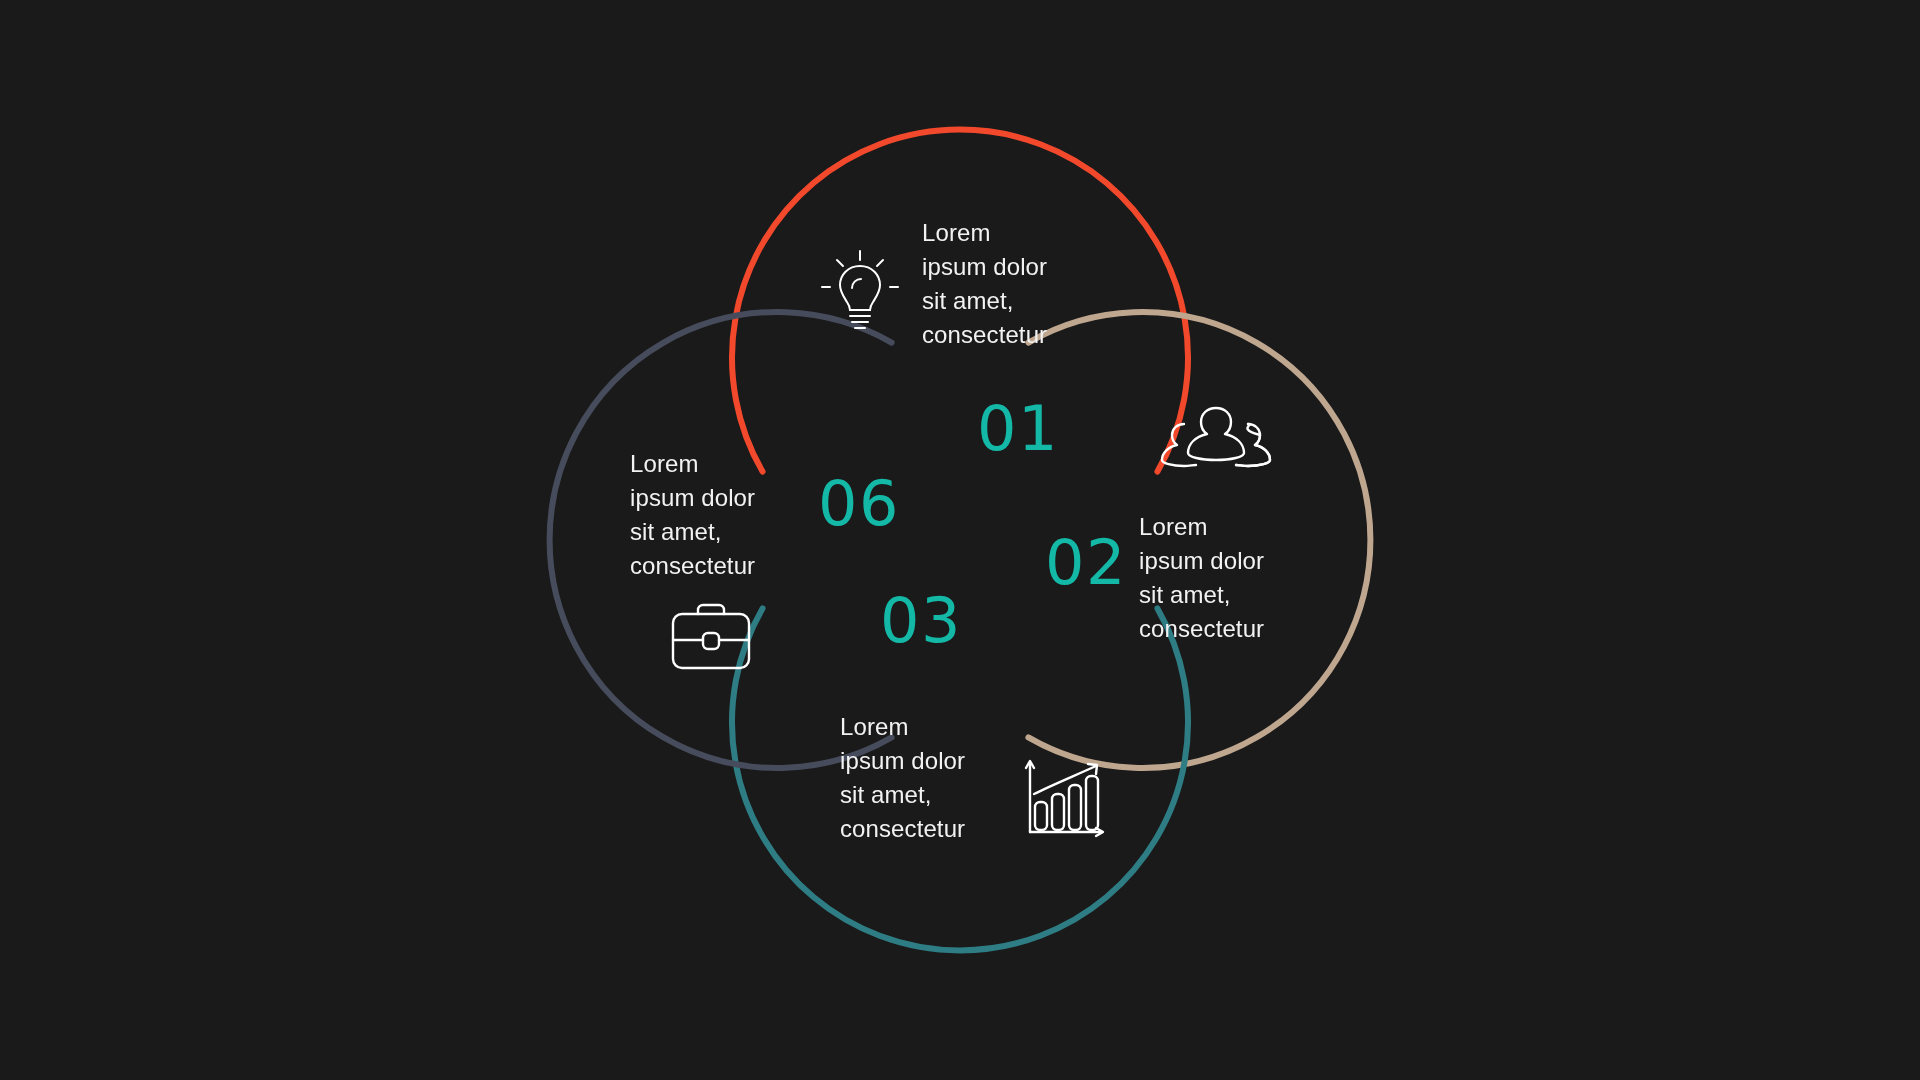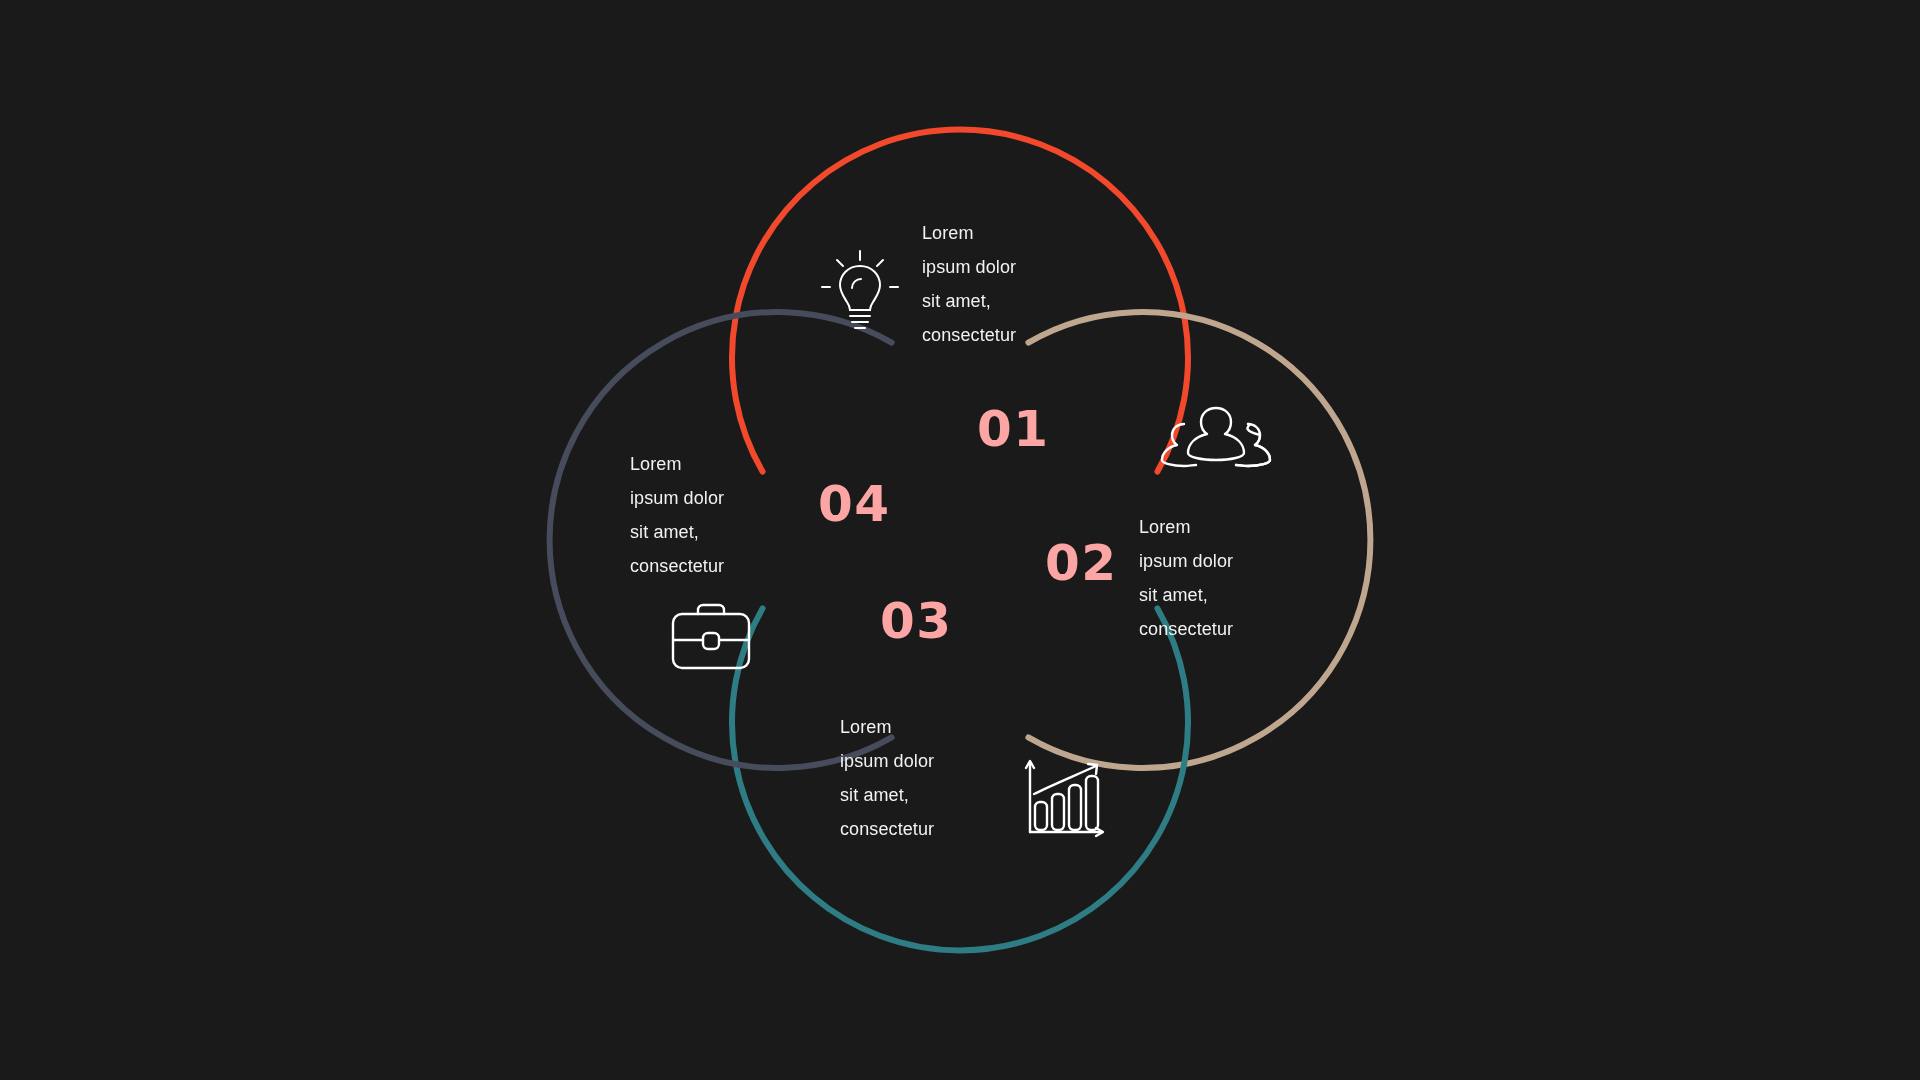--- a/index.html
+++ b/index.html
@@ -13,33 +13,33 @@
   #stage {
     position:relative;
     width:1920px; height:1080px;
     background:#1a1a1a;
   }
   #rings { position:absolute; inset:0; }
 
   .seg-text {
     position:absolute;
     color:#f2f2f2;
-    font-size:18px;
+    font-size:24px;
     line-height:34px;
     font-weight:400;
     letter-spacing:.1px;
     white-space:pre-line;
     font-family:"Liberation Sans", sans-serif;
   }
   .seg-num {
     position:absolute;
-    color:#fca5a5;
-    font-size:50px;
+    color:#14b8a6;
+    font-size:62px;
     line-height:62px;
-    font-weight:700;
+    font-weight:400;
     letter-spacing:1.5px;
     font-family:"DejaVu Sans", sans-serif;
   }
   .seg-icon { position:absolute; }
 
   
   #text-01 { left:922px; top:216px; text-align:left; }
   #num-01  { left:977px; top:398px; }
   #icon-01 { left:812px; top:242px; width:96px; height:96px; }
 
@@ -132,21 +132,21 @@
 
       <path d="M14 42 C32 33 54 24 76 14"></path>
       <path d="M68 12 l9 1 l-1 9"></path>
     </svg>
   </div>
 
   <div id="text-04" class="seg-text">Lorem
 ipsum dolor
 sit amet,
 consectetur</div>
-  <div id="num-04" class="seg-num">04</div>
+  <div id="num-04" class="seg-num">06</div>
   <div id="icon-04" class="seg-icon">
     <svg viewBox="0 0 92 76" width="92" height="76" fill="none" stroke="#ffffff" stroke-width="2.4" stroke-linecap="round" stroke-linejoin="round">
       <path d="M33 14 v-4 a5 5 0 0 1 5-5 h16 a5 5 0 0 1 5 5 v4"></path>
       <rect x="8" y="14" width="76" height="54" rx="9"></rect>
       <path d="M8 40 h30"></path>
       <path d="M54 40 h30"></path>
       <rect x="38" y="33" width="16" height="16" rx="5"></rect>
     </svg>
   </div>
 

